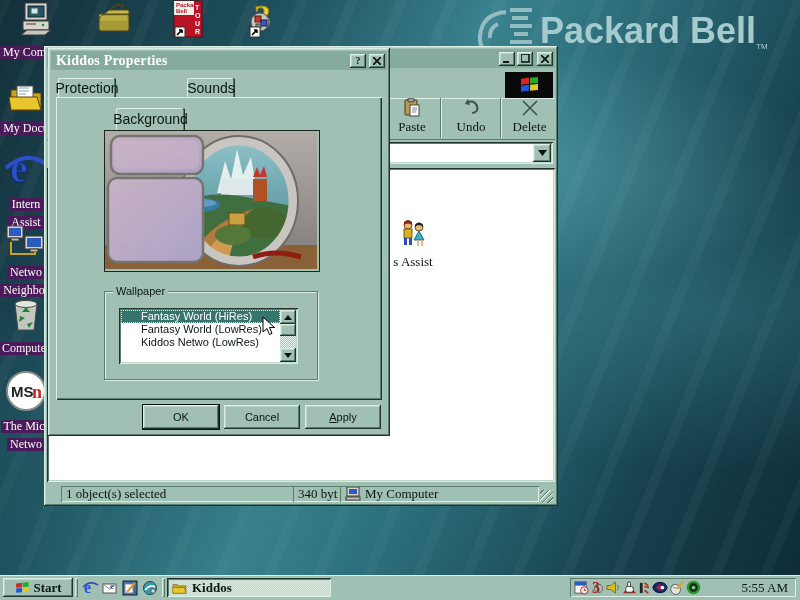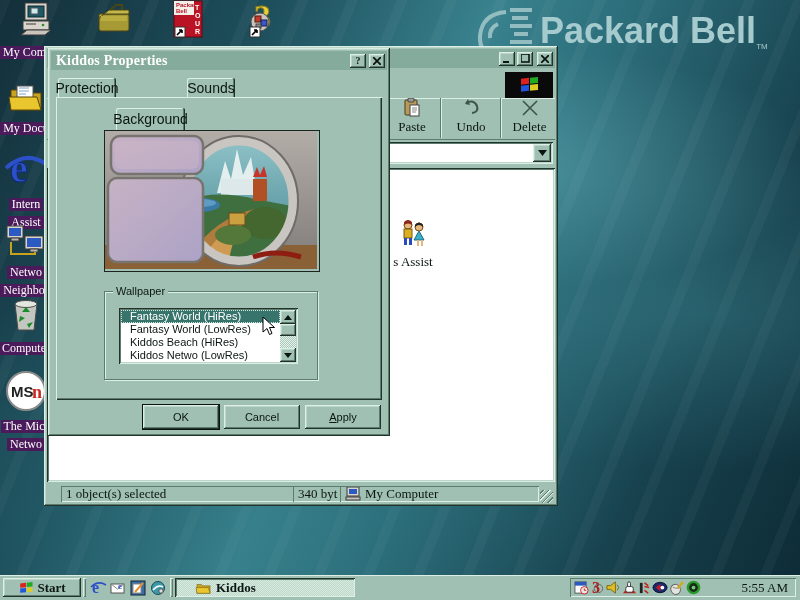--- a/index.html
+++ b/index.html
@@ -51,21 +51,21 @@
                 inset -2px 0 0 var(--face-dark);
     border-top-left-radius:2px;border-top-right-radius:2px;
     font-size:14px;display:flex;align-items:center;justify-content:center;}
   .tab.active{height:22px;z-index:3;}
   
   .tbtn{position:absolute;top:0;height:40px;display:flex;flex-direction:column;align-items:center;
     justify-content:flex-start;border-left:1px solid var(--face-dark);
     box-shadow:1px 0 0 var(--face-light) inset;}
   .tbtn .tl{font-family:"Liberation Serif",serif;font-size:13px;margin-top:1px;}
   
-  .li{height:13px;line-height:13px;font-size:11px;padding-left:9px;white-space:nowrap;}
+  .li{height:13px;line-height:13px;font-size:11px;padding-left:20px;white-space:nowrap;}
   .li.sel{background:var(--selection);color:#fff;outline:1px dotted #cfe6dd;outline-offset:-1px;}
   .sb-track{background:repeating-conic-gradient(#a9c7bb 0% 25%, #e6f3ec 0% 50%) 0 0/2px 2px;}
   .grip{position:absolute;right:2px;bottom:2px;width:13px;height:13px;
     background:repeating-linear-gradient(135deg, transparent 0 2px, var(--face-dark) 2px 3px, var(--face-light) 3px 4px);}
   .statuspane{position:absolute;top:3px;height:16px;background:var(--face);
     box-shadow: inset 1px 1px 0 var(--face-dark), inset -1px -1px 0 var(--face-light);
     font-family:"Liberation Serif",serif;font-size:13px;line-height:16px;padding-left:5px;
     overflow:hidden;white-space:nowrap;display:flex;align-items:center;}
   .applybtn span{display:block;}
   .applybtn span::first-letter{text-decoration:underline;}
@@ -373,21 +373,20 @@
       </div>
 
       <div class="abs" style="left:48px;top:194px;width:212px;height:87px;border:1px solid var(--face-dark);
            box-shadow: inset 1px 1px 0 var(--face-light), 1px 1px 0 var(--face-light);">
         <span class="abs" style="left:8px;top:-7px;background:var(--face);padding:0 3px;font-size:11px;text-align:right;">Wallpaper</span>
 
         <div class="abs well" style="left:14px;top:16px;width:179px;height:56px;">
           <div class="abs" style="left:2px;top:2px;right:18px;bottom:2px;overflow:hidden;">
             <div class="li sel">Fantasy World (HiRes)</div>
             <div class="li">Fantasy World (LowRes)</div>
-            <div class="li">Kiddos Beach (HiRes)</div>
             <div class="li">Kiddos Netwo (LowRes)</div>
           </div>
 
           <div class="abs sb-track" style="right:2px;top:2px;width:16px;bottom:2px;">
             <div class="btn" style="width:16px;height:14px;">
               <svg width="8" height="5" viewBox="0 0 8 5">
                   <path d="M0 5 L8 5 L4 0 Z" fill="#0b1612"></path>
                 </svg>
             </div>
             <div class="btn" style="width:16px;height:12px;"></div>
@@ -410,21 +409,21 @@
     <div class="abs btn fa applybtn" style="left:257px;top:357px;width:76px;height:24px;font-size:11px;">
       <span>Apply</span>
     </div>
   </div>
 
   <svg class="abs" style="left:262px;top:316px;z-index:50;" width="14" height="20" viewBox="0 0 14 20">
     <path d="M1 1 L1 16 L5 12.5 L7.5 18.5 L10 17.4 L7.5 11.5 L12.5 11.5 Z" fill="#fff" stroke="#000" stroke-width="1"></path>
   </svg>
 
   <div class="abs" style="left:0;top:575px;width:800px;height:25px;background:var(--face);box-shadow:inset 0 1px 0 var(--face-light);z-index:40;display:flex;align-items:center;">
-    <div class="btn fs" style="width:78px;height:19px;margin-left:3px;font-weight:bold;font-size:13px;gap:3px;">
+    <div class="btn fs" style="width:70px;height:19px;margin-left:3px;font-weight:bold;font-size:13px;gap:3px;">
       <svg width="16" height="14" viewBox="0 0 22 18">
         <g transform="skewY(-6)">
           <rect x="3" y="3" width="8" height="6" fill="#d22"></rect>
           <rect x="12" y="3" width="8" height="6" fill="#2a2"></rect>
           <rect x="3" y="10" width="8" height="6" fill="#25d"></rect>
           <rect x="12" y="10" width="8" height="6" fill="#dc2"></rect>
         </g>
       </svg>
       <span>Start</span>
     </div>
@@ -452,21 +451,21 @@
     </div>
     <div class="qlb">
       <svg width="16" height="16" viewBox="0 0 16 16">
         <circle cx="8" cy="8" r="6.5" fill="#3a9aaa" stroke="#1a4a55"></circle>
         <path d="M3 10 Q8 4 13 7" stroke="#fff" stroke-width="1.6" fill="none"></path>
         <circle cx="11" cy="11" r="2.2" fill="#ddd" stroke="#555"></circle>
       </svg>
     </div>
     <div class="handle"></div>
 
-    <div class="fs" style="width:160px;height:19px;display:flex;align-items:center;gap:4px;padding-left:20px;font-weight:bold;font-size:13px;
+    <div class="fs" style="width:160px;height:19px;display:flex;align-items:center;gap:4px;padding-left:4px;font-weight:bold;font-size:13px;
          background:repeating-conic-gradient(#d9eadf 0% 25%, #bdd7cb 0% 50%) 0 0/2px 2px;
          box-shadow: inset 1px 1px 0 var(--face-darker), inset -1px -1px 0 var(--face-light), inset 2px 2px 0 var(--face-dark);">
       <svg width="17" height="14" viewBox="0 0 38 32">
         <path d="M4 8 L14 8 L17 11 L34 11 L34 28 L4 28 Z" fill="#caa31e" stroke="#5a4708"></path>
         <path d="M2 15 L30 15 L34 28 L4 28 Z" fill="#e9c62e" stroke="#5a4708"></path>
       </svg>
       <span>Kiddos</span>
     </div>
 
     <div class="abs in" style="right:4px;top:3px;width:222px;height:19px;display:flex;align-items:center;gap:1px;padding-left:4px;">

